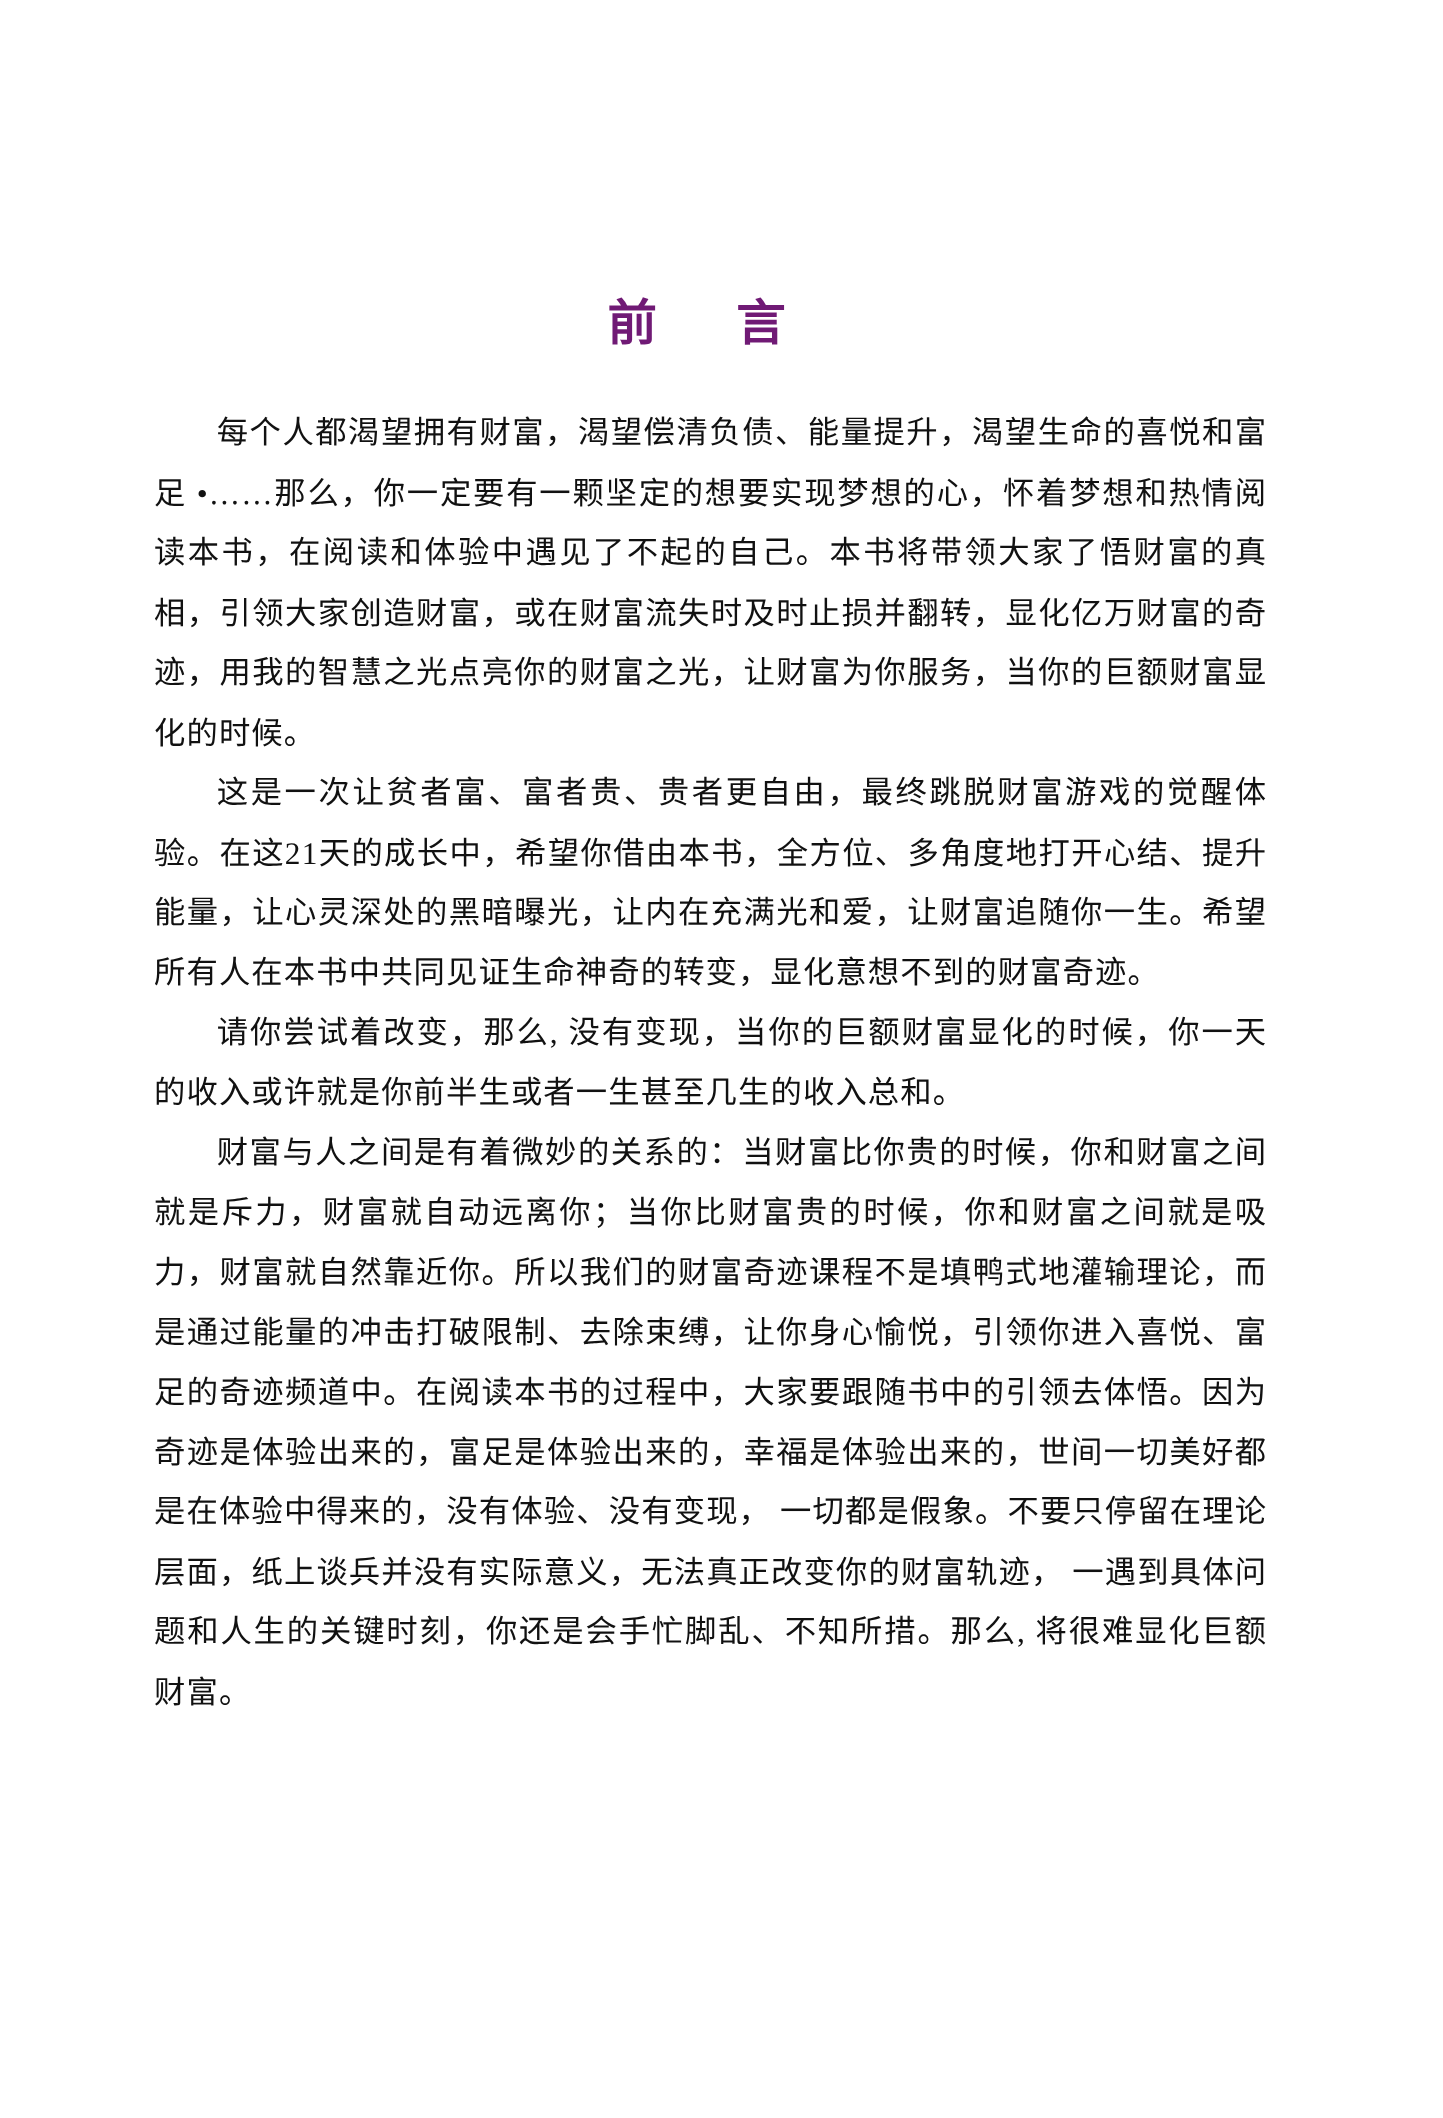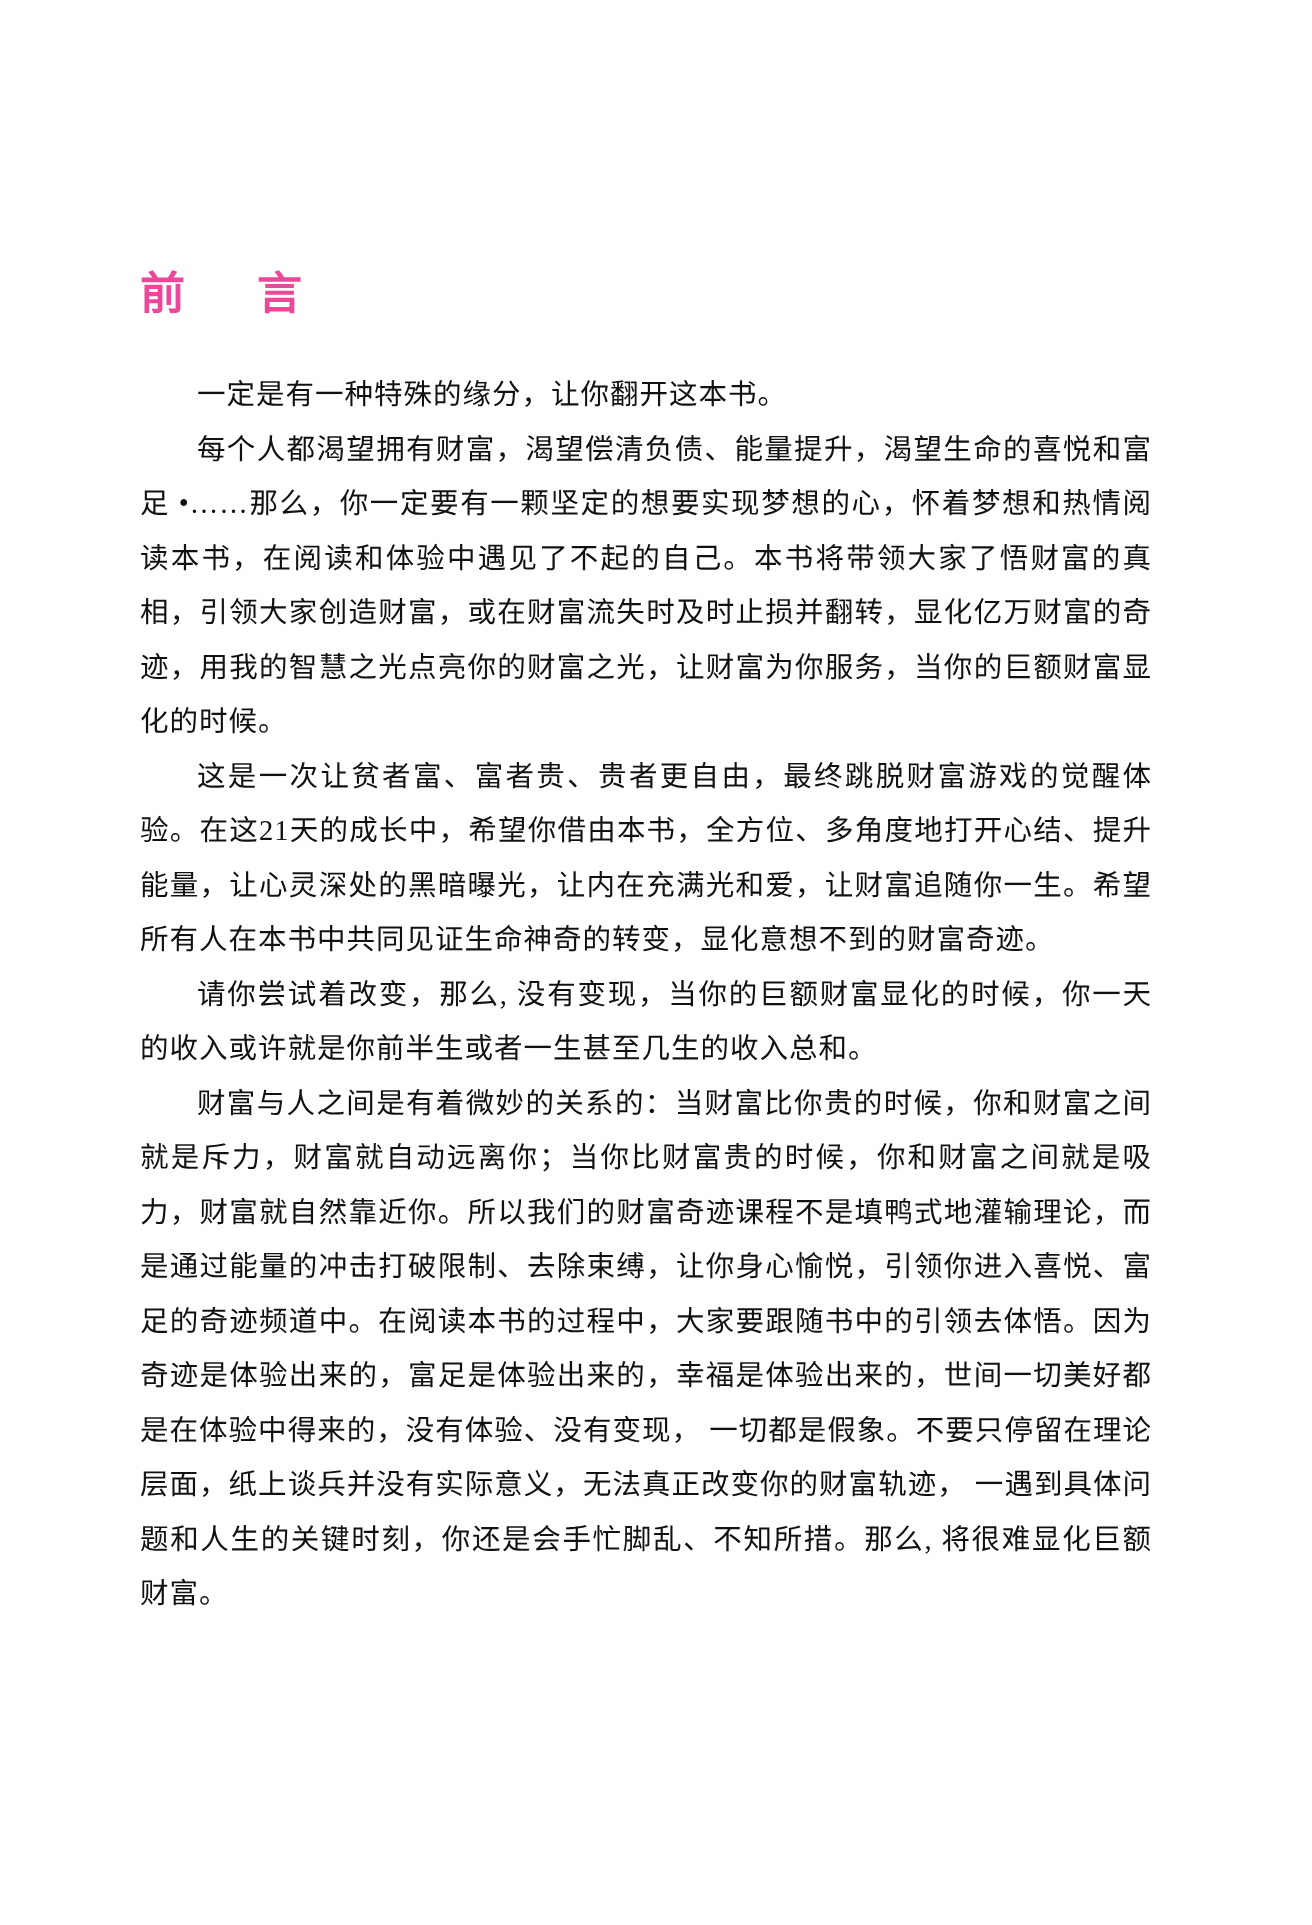--- a/index.html
+++ b/index.html
@@ -23,28 +23,28 @@
     left: 140px;
     top: 0;
     width: 1012px;
     height: 1925px;
   }
   .chapter-title {
     position: absolute;
     left: 0;
     top: 272px;
     width: 1012px;
-    text-align: left;
+    text-align: center;
     padding-right: 12px;
     box-sizing: border-box;
     font-family: "Liberation Serif", "DejaVu Serif", serif;
     font-weight: bold;
     font-size: 45px;
     letter-spacing: 0.30em;
-    color: #ec4899;
+    color: #701a75;
     line-height: 1;
     white-space: pre;
   }
   .body-text {
     position: absolute;
     left: 0;
     top: 368px;
     width: 1012px;
   }
   .para {
@@ -71,21 +71,20 @@
 </style>
 </head>
 <body>
 
 <div class="page">
   <div class="content">
 
     <div class="chapter-title">前　言</div>
 
     <div class="body-text">
-      <p class="para">一定是有一种特殊的缘分，让你翻开这本书。</p>
       <p class="para">每个人都渴望拥有财富，渴望偿清负债、能量提升，渴望生命的喜悦和富足 •……那么，你一定要有一颗坚定的想要实现梦想的心，怀着梦想和热情阅读本书，在阅读和体验中遇见了不起的自己。本书将带领大家了悟财富的真相，引领大家创造财富，或在财富流失时及时止损并翻转，显化亿万财富的奇迹，用我的智慧之光点亮你的财富之光，让财富为你服务，当你的巨额财富显化的时候。</p>
       <p class="para">这是一次让贫者富、富者贵、贵者更自由，最终跳脱财富游戏的觉醒体验。在这21天的成长中，希望你借由本书，全方位、多角度地打开心结、提升能量，让心灵深处的黑暗曝光，让内在充满光和爱，让财富追随你一生。希望所有人在本书中共同见证生命神奇的转变，显化意想不到的财富奇迹。</p>
       <p class="para">请你尝试着改变，那么, 没有变现，当你的巨额财富显化的时候，你一天的收入或许就是你前半生或者一生甚至几生的收入总和。</p>
       <p class="para">财富与人之间是有着微妙的关系的：当财富比你贵的时候，你和财富之间就是斥力，财富就自动远离你；当你比财富贵的时候，你和财富之间就是吸力，财富就自然靠近你。所以我们的财富奇迹课程不是填鸭式地灌输理论，而是通过能量的冲击打破限制、去除束缚，让你身心愉悦，引领你进入喜悦、富足的奇迹频道中。在阅读本书的过程中，大家要跟随书中的引领去体悟。因为奇迹是体验出来的，富足是体验出来的，幸福是体验出来的，世间一切美好都是在体验中得来的，没有体验、没有变现， 一切都是假象。不要只停留在理论层面，纸上谈兵并没有实际意义，无法真正改变你的财富轨迹， 一遇到具体问题和人生的关键时刻，你还是会手忙脚乱、不知所措。那么, 将很难显化巨额财富。</p>
     </div>
 
   </div>
 </div>
 
 </body></html>

